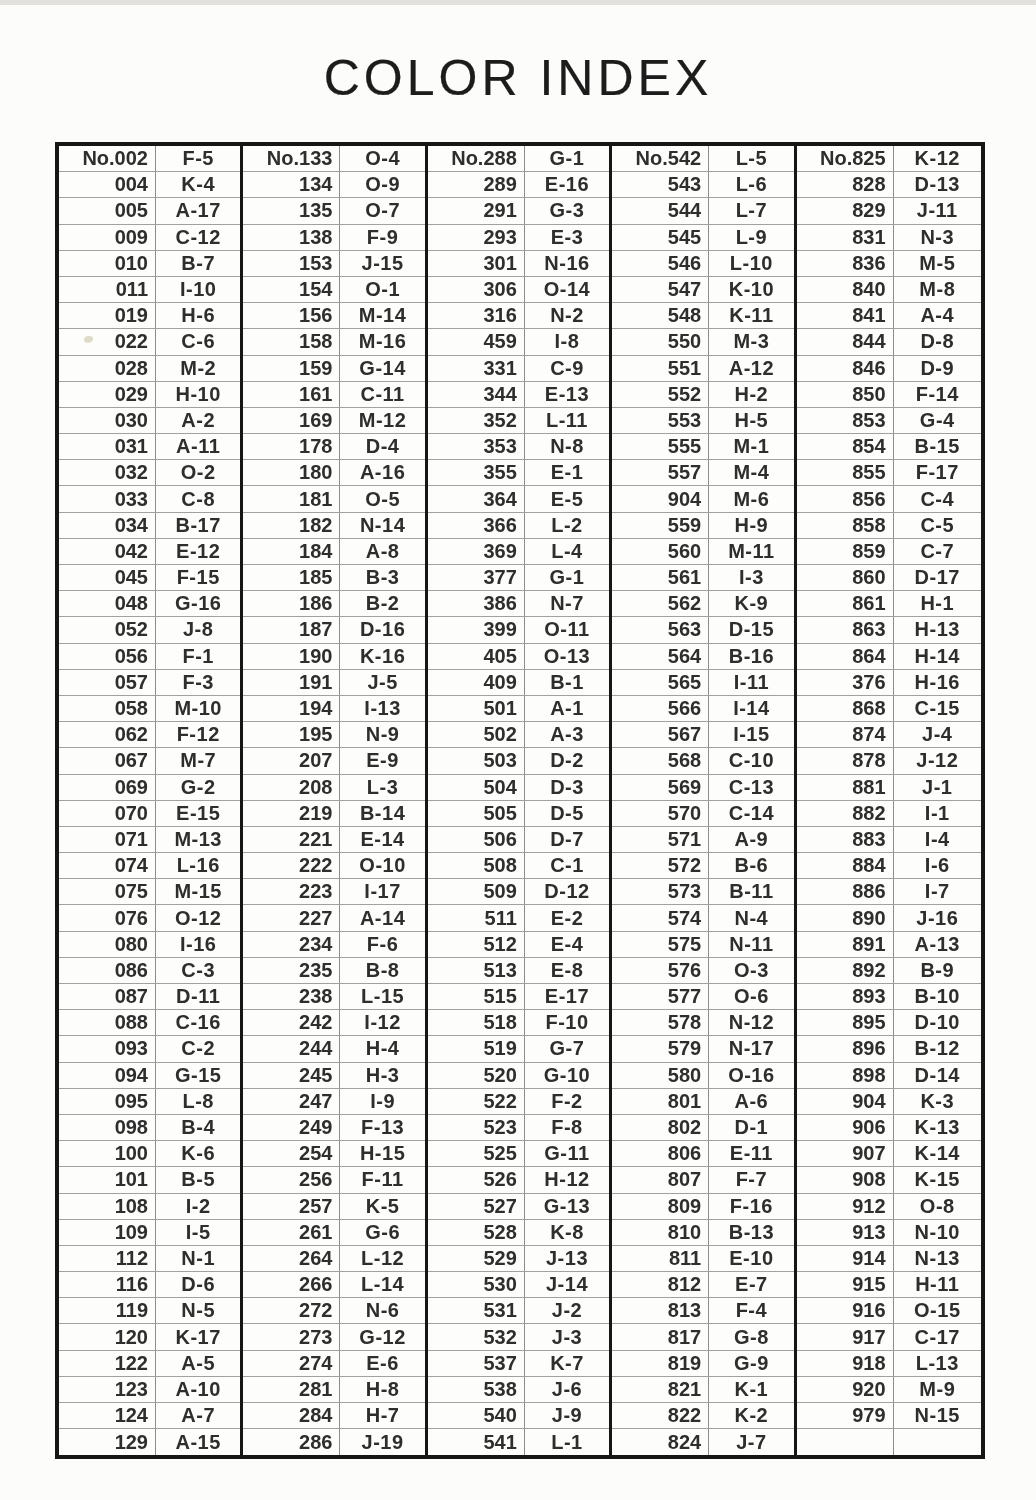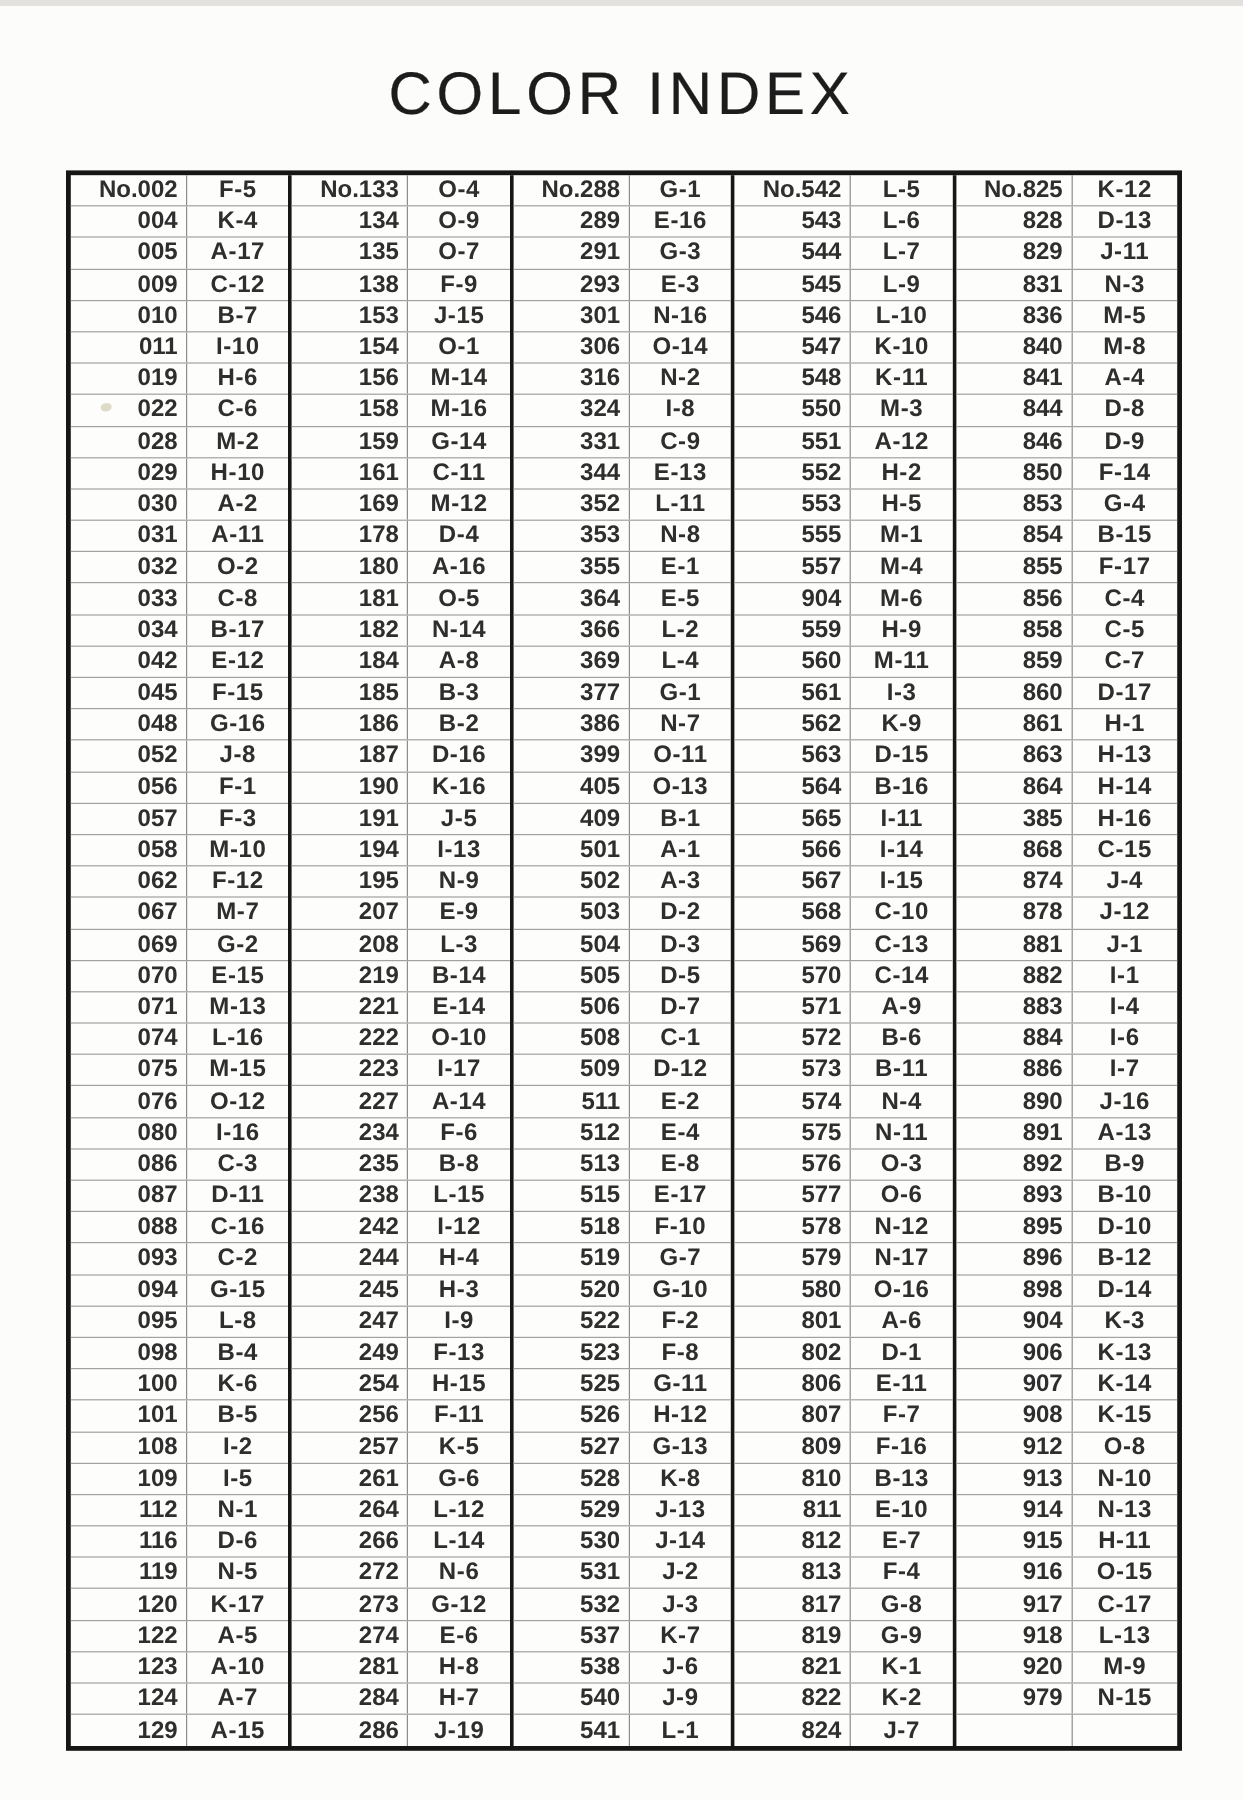--- a/index.html
+++ b/index.html
@@ -504,21 +504,21 @@
         </div>
         <div class="index-row">
           <div class="cell-no">306</div>
           <div class="cell-code">O-14</div>
         </div>
         <div class="index-row">
           <div class="cell-no">316</div>
           <div class="cell-code">N-2</div>
         </div>
         <div class="index-row">
-          <div class="cell-no">324</div>
+          <div class="cell-no">459</div>
           <div class="cell-code">I-8</div>
         </div>
         <div class="index-row">
           <div class="cell-no">331</div>
           <div class="cell-code">C-9</div>
         </div>
         <div class="index-row">
           <div class="cell-no">344</div>
           <div class="cell-code">E-13</div>
         </div>
@@ -960,21 +960,21 @@
         </div>
         <div class="index-row">
           <div class="cell-no">863</div>
           <div class="cell-code">H-13</div>
         </div>
         <div class="index-row">
           <div class="cell-no">864</div>
           <div class="cell-code">H-14</div>
         </div>
         <div class="index-row">
-          <div class="cell-no">385</div>
+          <div class="cell-no">376</div>
           <div class="cell-code">H-16</div>
         </div>
         <div class="index-row">
           <div class="cell-no">868</div>
           <div class="cell-code">C-15</div>
         </div>
         <div class="index-row">
           <div class="cell-no">874</div>
           <div class="cell-code">J-4</div>
         </div>

